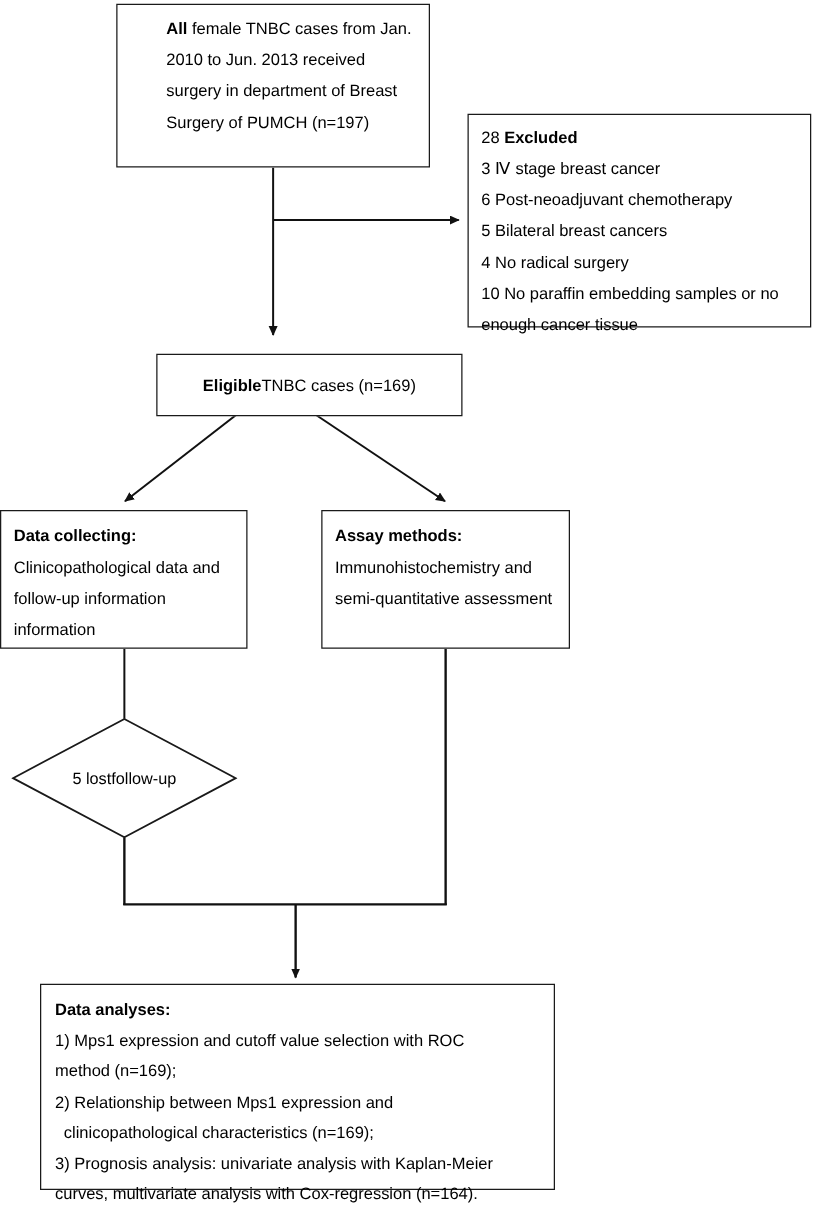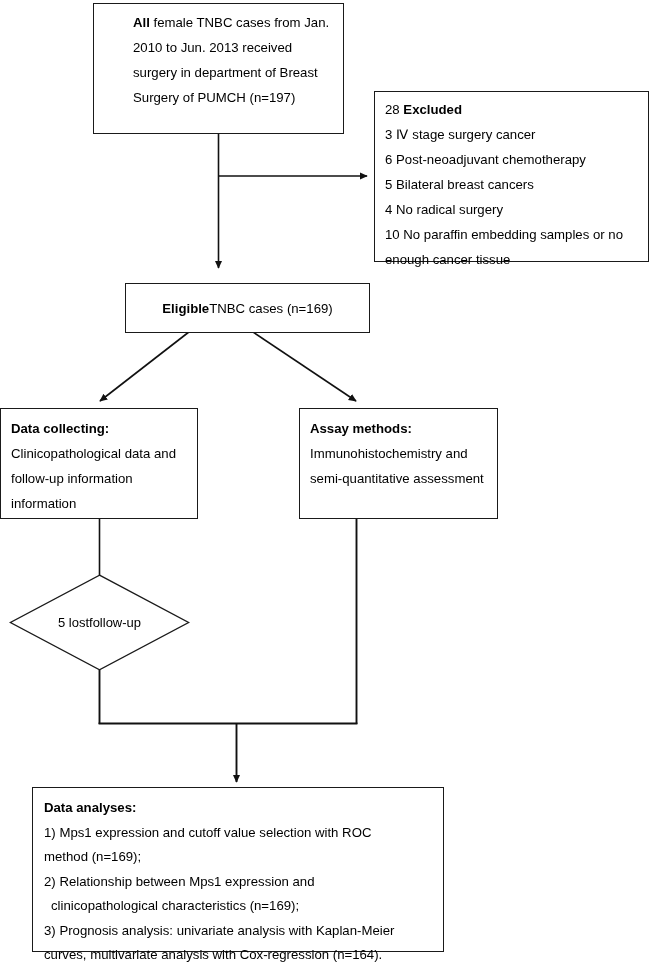--- a/index.html
+++ b/index.html
@@ -32,21 +32,21 @@
   }
   .b { font-weight: bold; }
   .just { text-align: justify; text-align-last: left; }
 
   
   #box-enrolled   { left: 93px;  top: 3px;   width: 251px; height: 131px; padding-left: 28px; }
   #box-excluded   { left: 374px; top: 91px;  width: 275px; height: 171px; }
   #box-eligible   { left: 96px;  top: 283px; width: 245px; height: 50px; margin-left: 29px;  }
   #box-eligible .inner { padding: 0; display: flex; align-items: center; justify-content: center; height: 100%; }
   #box-collect    { left: 0px;   top: 408px; width: 198px; height: 111px; }
-  #box-assay      { left: 257px; top: 408px; width: 199px; height: 111px; margin-left: 42px; }
+  #box-assay      { left: 257px; top: 408px; width: 199px; height: 111px; }
   #box-analyses   { left: 32px;  top: 787px; width: 412px; height: 165px; }
 
   #box-excluded .inner { padding: 5px 8px 5px 10px; }
   #box-collect .inner, #box-assay .inner { padding: 7px 9px 6px 10px; }
   #box-analyses .inner { padding: 8px 10px 8px 11px; line-height: 24.5px; }
 
   .roman {
     font-family: "Liberation Serif", serif;
     letter-spacing: 0.5px;
   }
@@ -119,21 +119,21 @@
 
   <div class="node" id="box-excluded">
     <div class="inner">
       <div>
         <span>28</span>
         <span class="b">Excluded</span>
       </div>
       <div>
         <span>3</span>
         <span class="roman">Ⅳ</span>
-        <span>stage surgery cancer</span>
+        <span>stage breast cancer</span>
       </div>
       <div>
         <span>6</span>
         <span>Post-neoadjuvant chemotherapy</span>
       </div>
       <div>
         <span>5</span>
         <span>Bilateral breast cancers</span>
       </div>
       <div>

